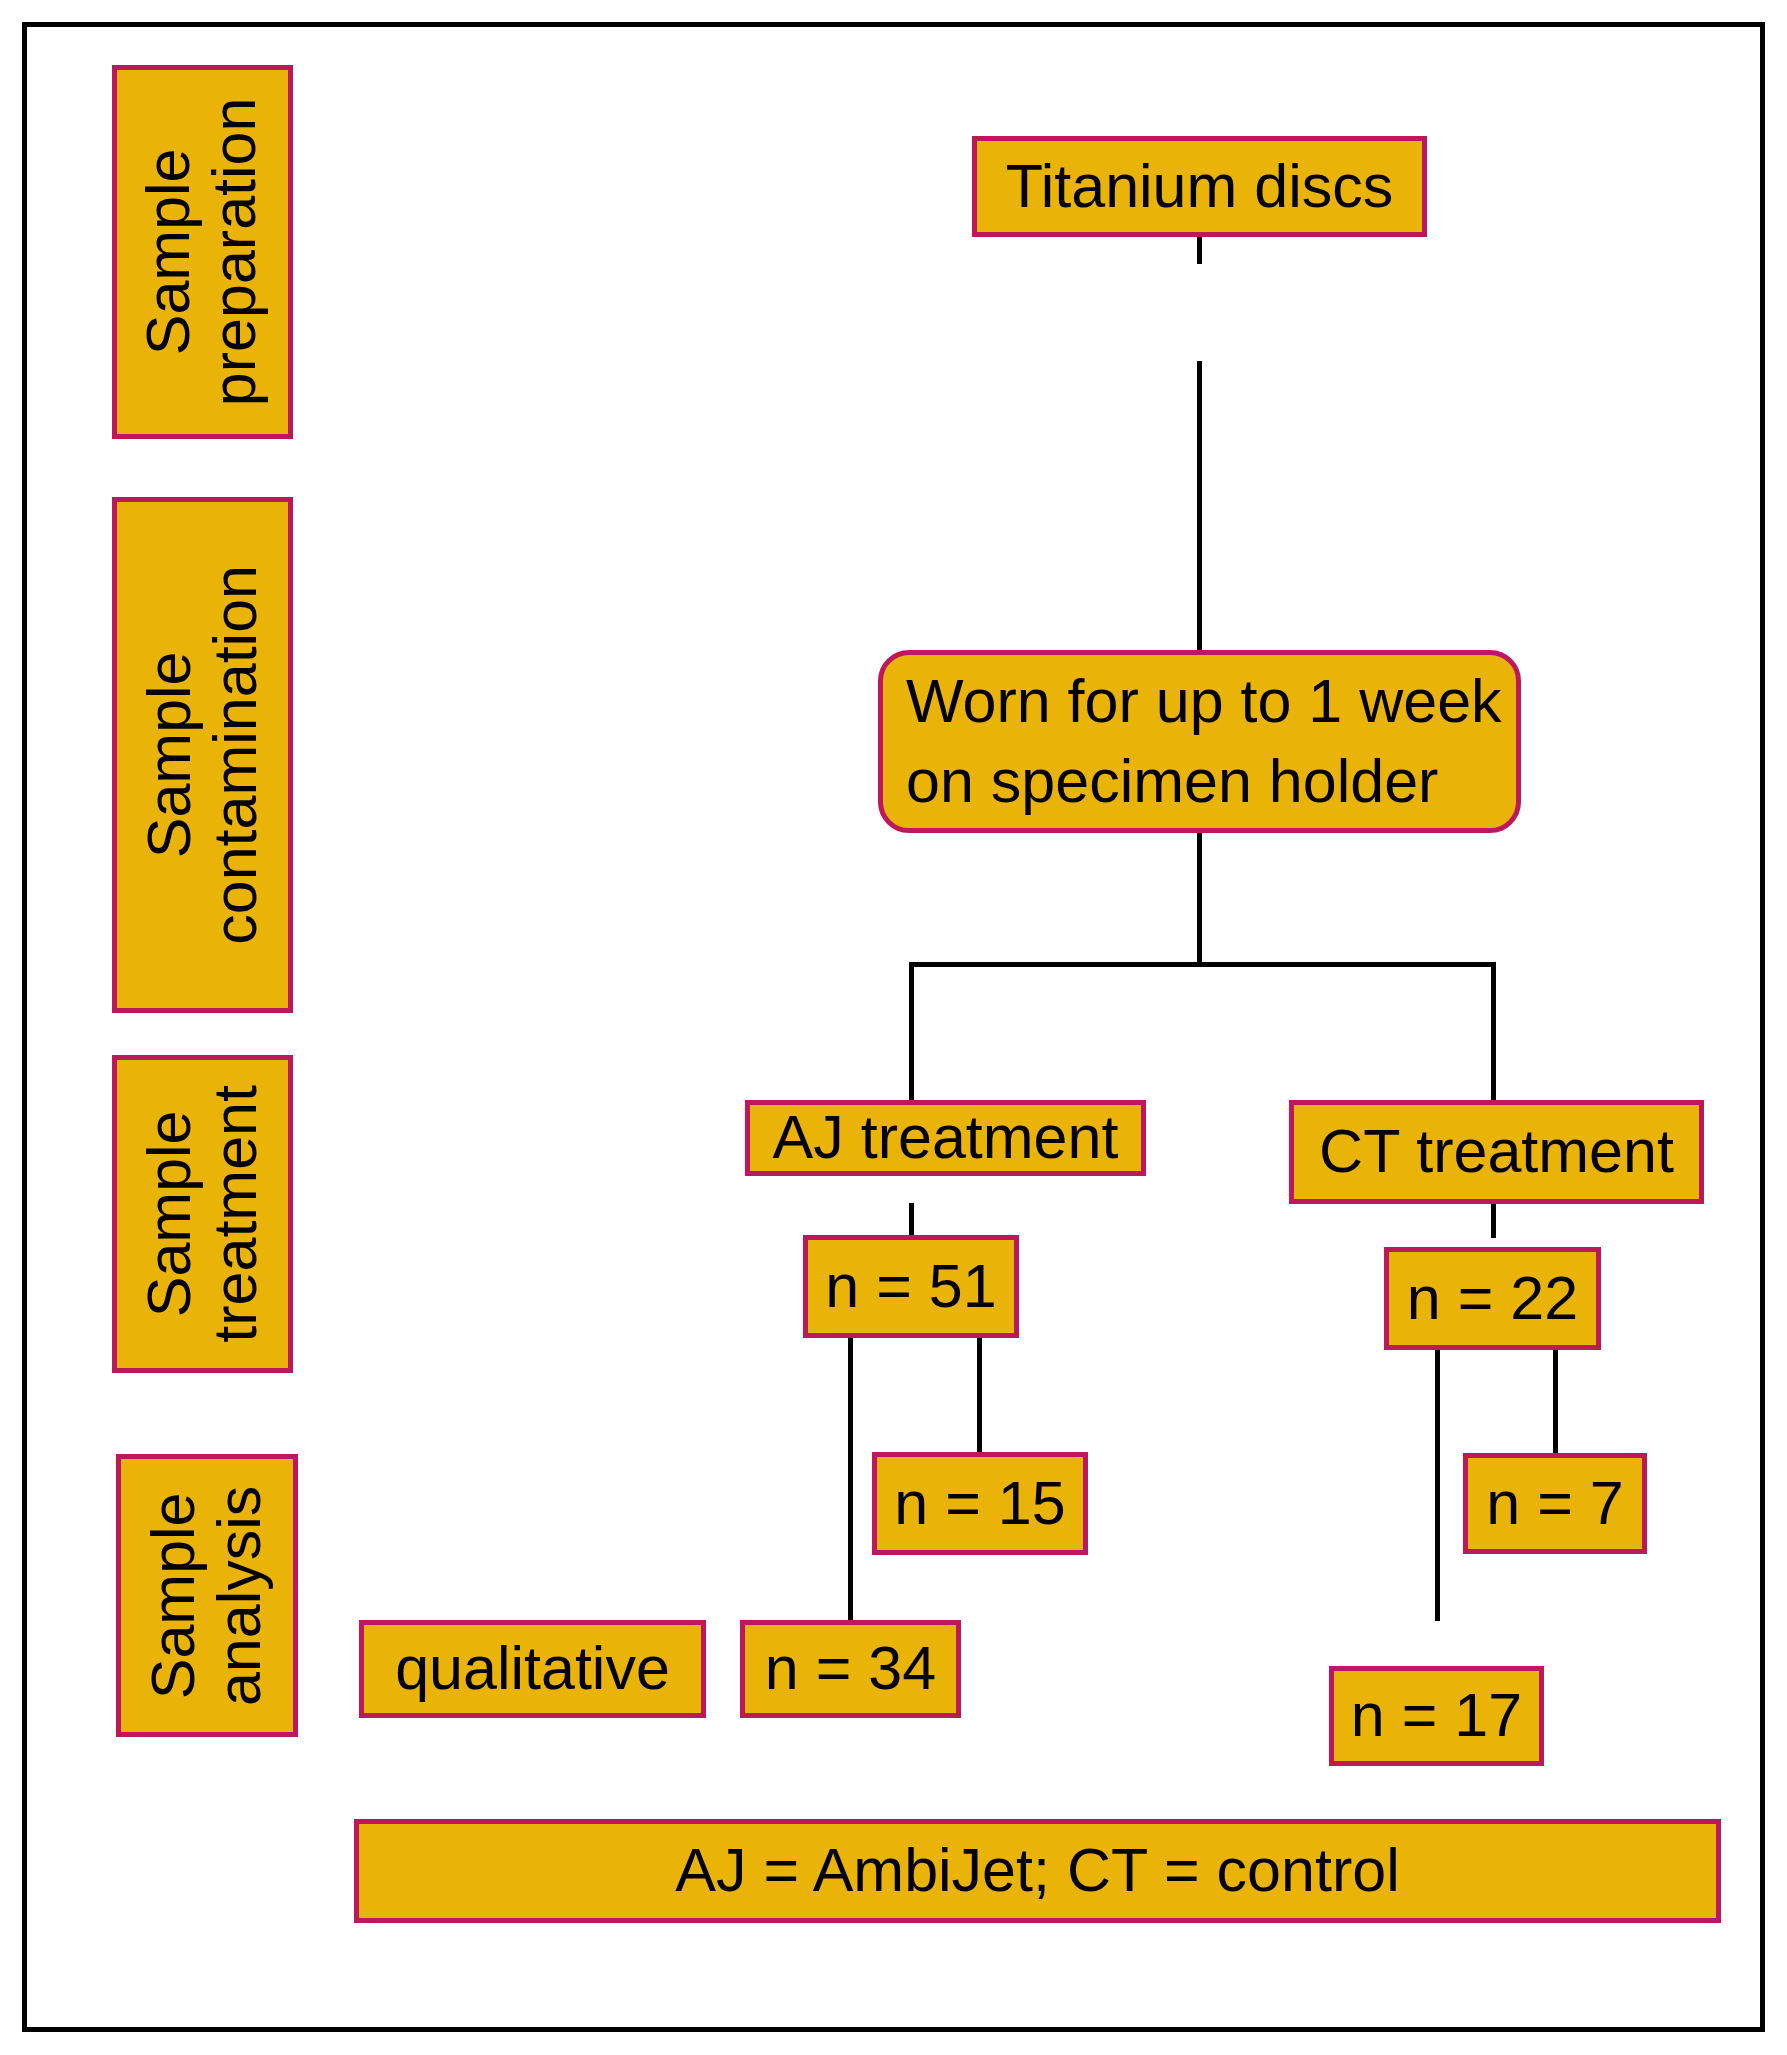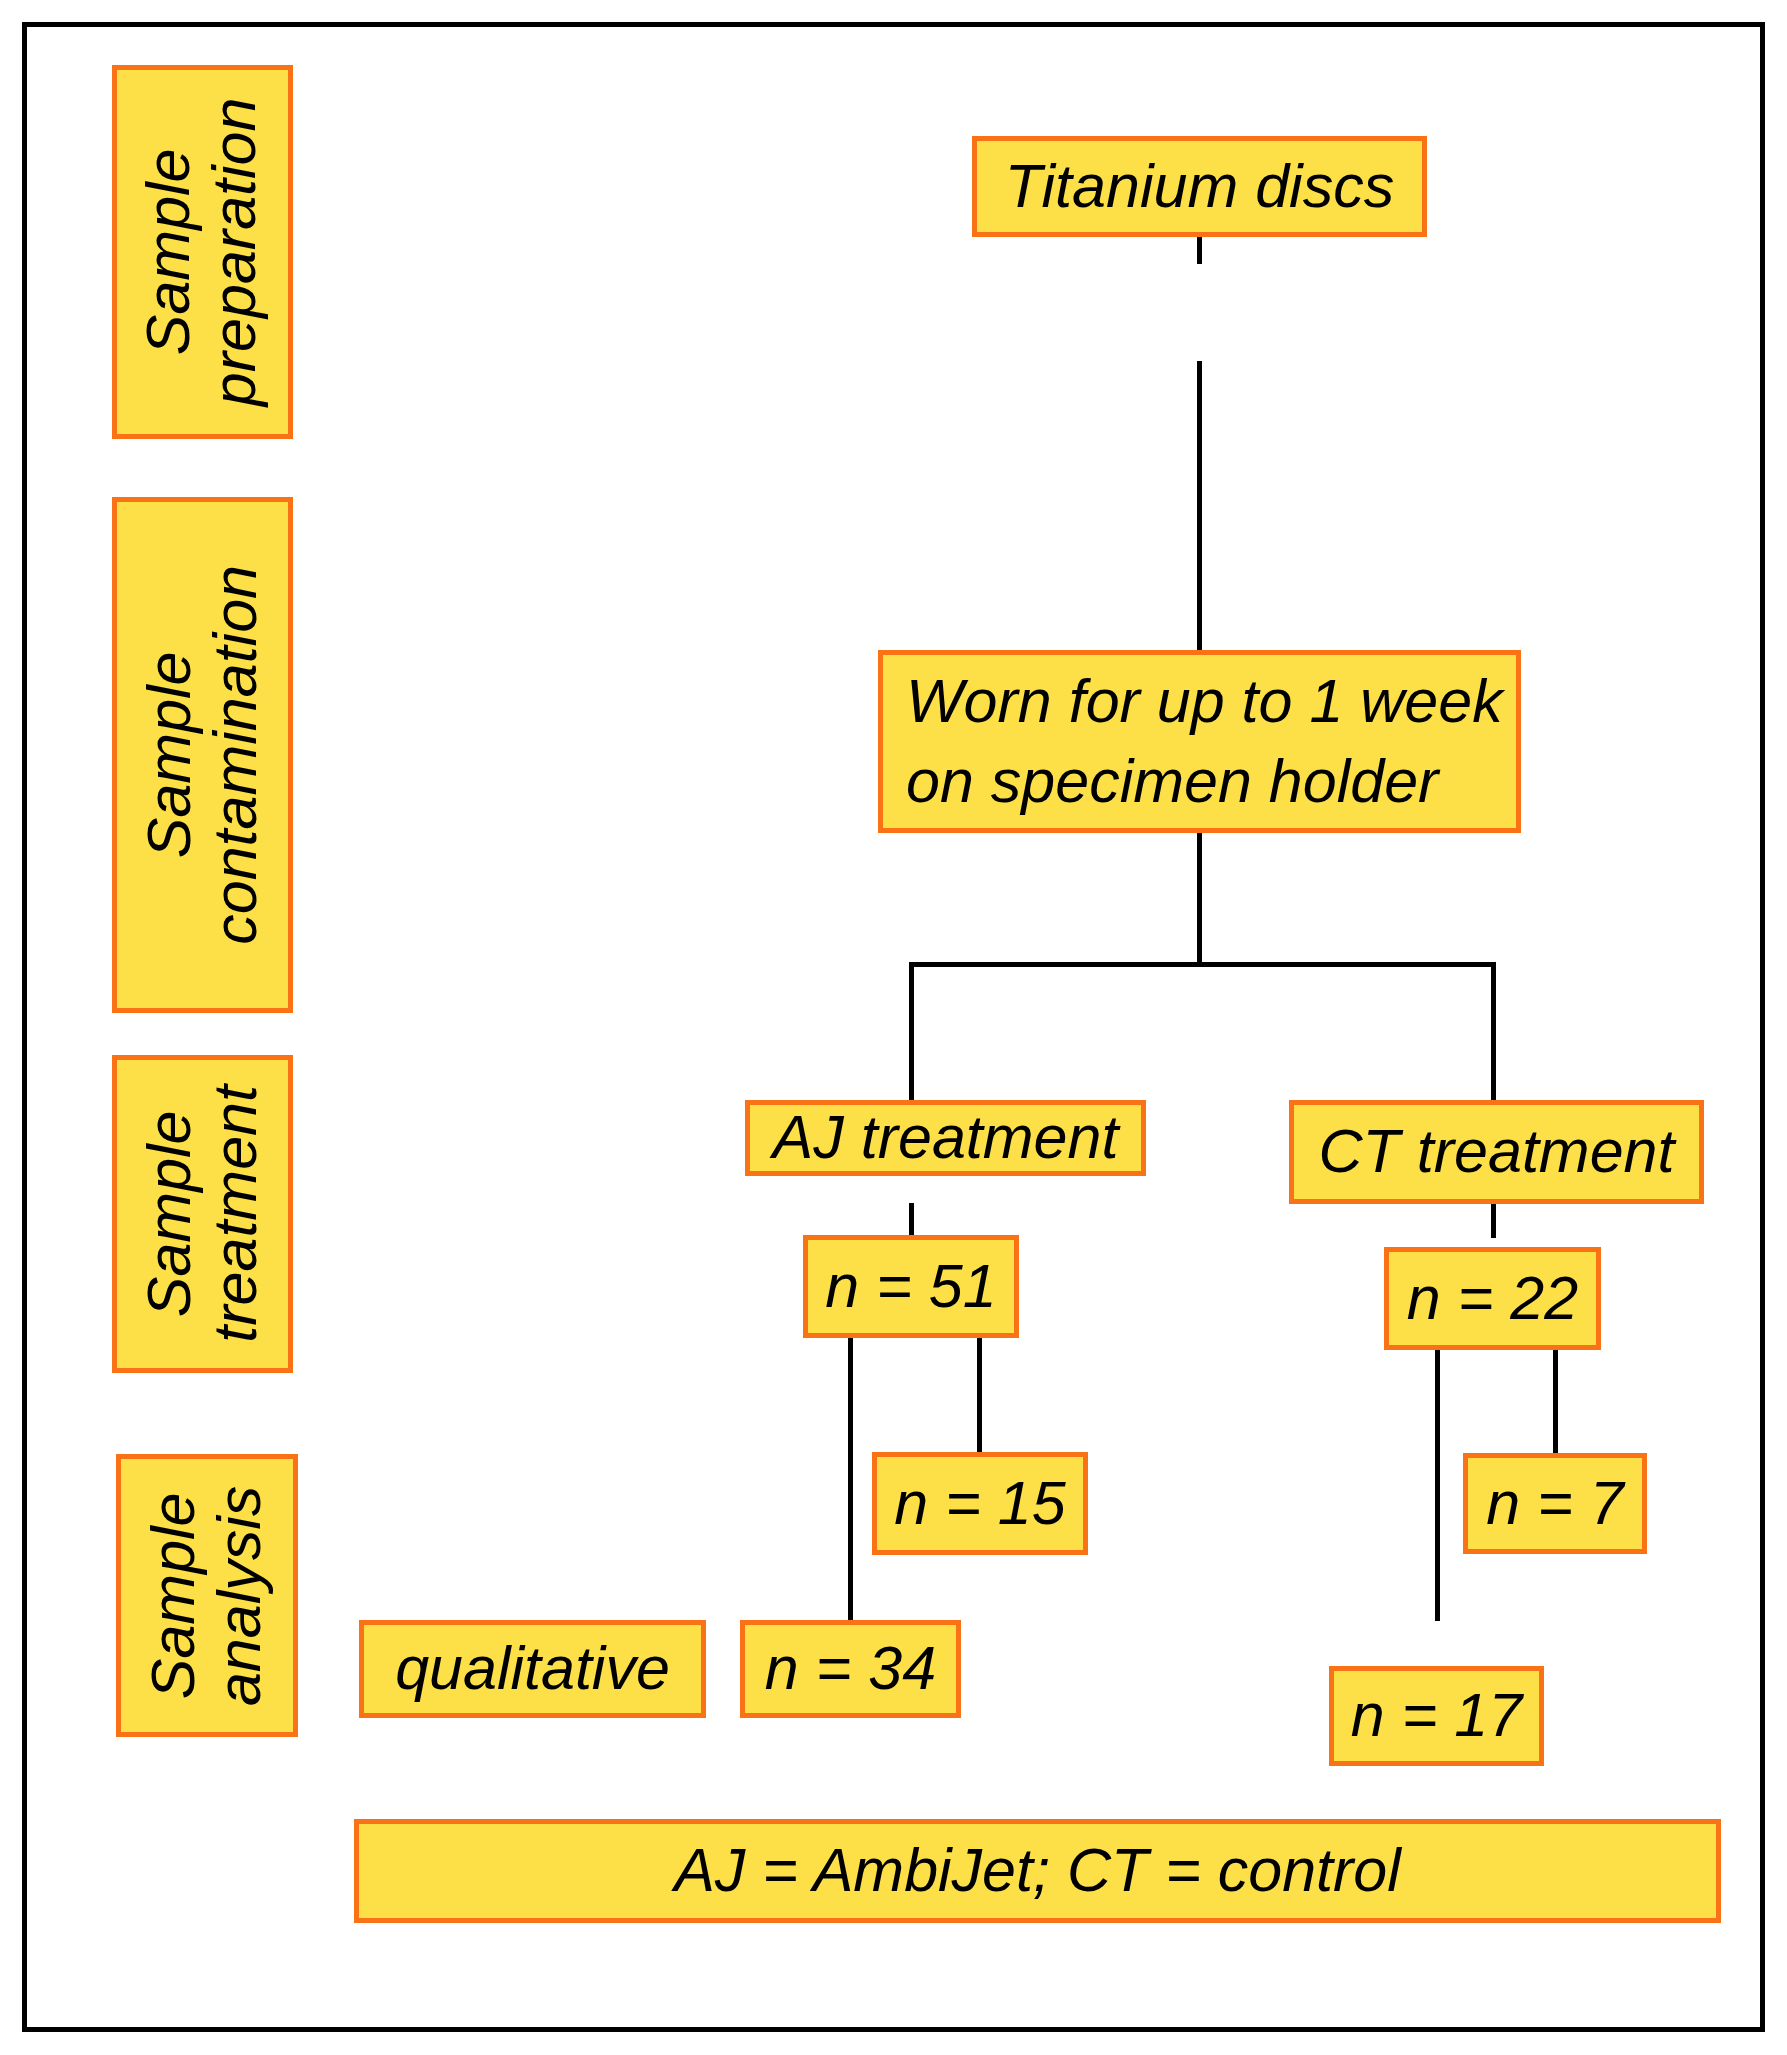--- a/index.html
+++ b/index.html
@@ -13,44 +13,44 @@
   }
   .frame {
     position: absolute;
     left: 21.7px; top: 21.7px;
     width: 1743px; height: 2010px;
     border: 5px solid #000000;
     box-sizing: border-box;
   }
   .box {
     position: absolute;
-    border: 5px solid #f97316;
-    background: #fde047;
+    border: 5px solid #be185d;
+    background: #eab308;
     box-sizing: border-box;
     display: flex;
     align-items: center;
     justify-content: center;
     font-size: 61px;
     line-height: 1.1;
     color: #000000;
-    font-style: italic;
   }
   .stage .vtext {
     transform: rotate(-90deg);
     text-align: center;
     line-height: 1.08;
     white-space: nowrap;
   }
   .stage .vtext span { display: block; }
   .multiline {
     flex-direction: column;
     align-items: flex-start;
     justify-content: center;
     padding-left: 23px;
     line-height: 1.3;
+    border-radius: 31px;
   }
   .multiline span { display: block; white-space: nowrap; }
   .line { position: absolute; background: #000000; }
 </style>
 </head>
 <body>
 
 <div class="canvas">
 
   <div class="frame"></div>

